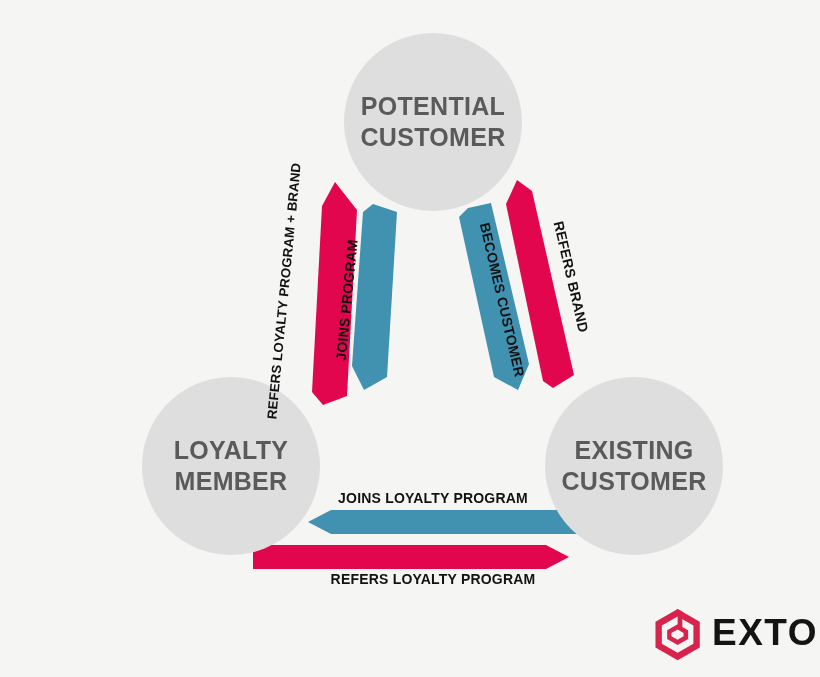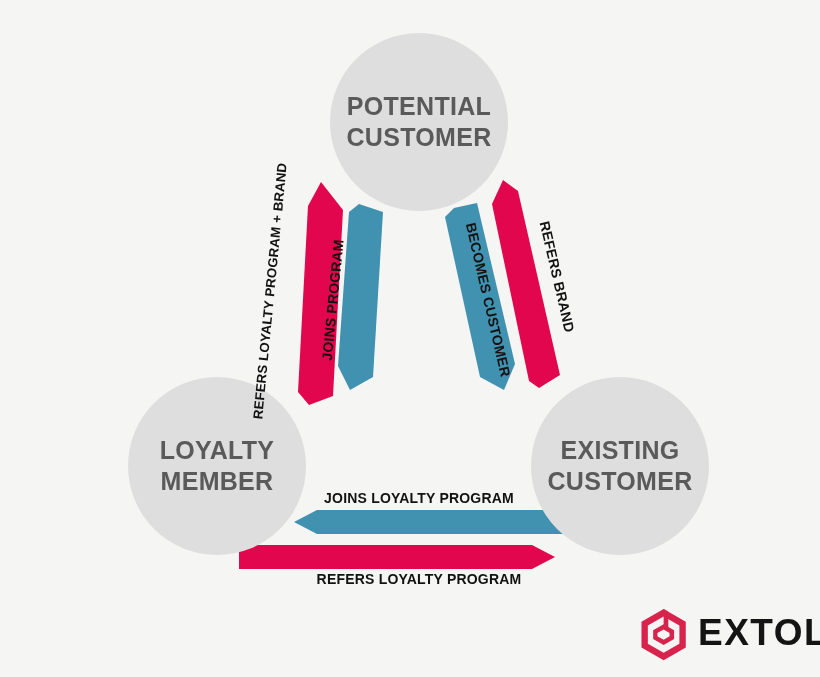--- a/index.html
+++ b/index.html
@@ -11,21 +11,21 @@
     width: 820px;
     height: 677px;
     background: #f5f5f4;
     font-family: "Liberation Sans", sans-serif;
     overflow: hidden;
     position: relative;
   }
 
   #diagram-stage {
     position: absolute;
-    left: 4px;
+    left: 18px;
     top: 0;
     width: 676px;
     height: 677px;
   }
 
   #diagram-svg {
     position: absolute;
     left: 0;
     top: 0;
     display: block;

